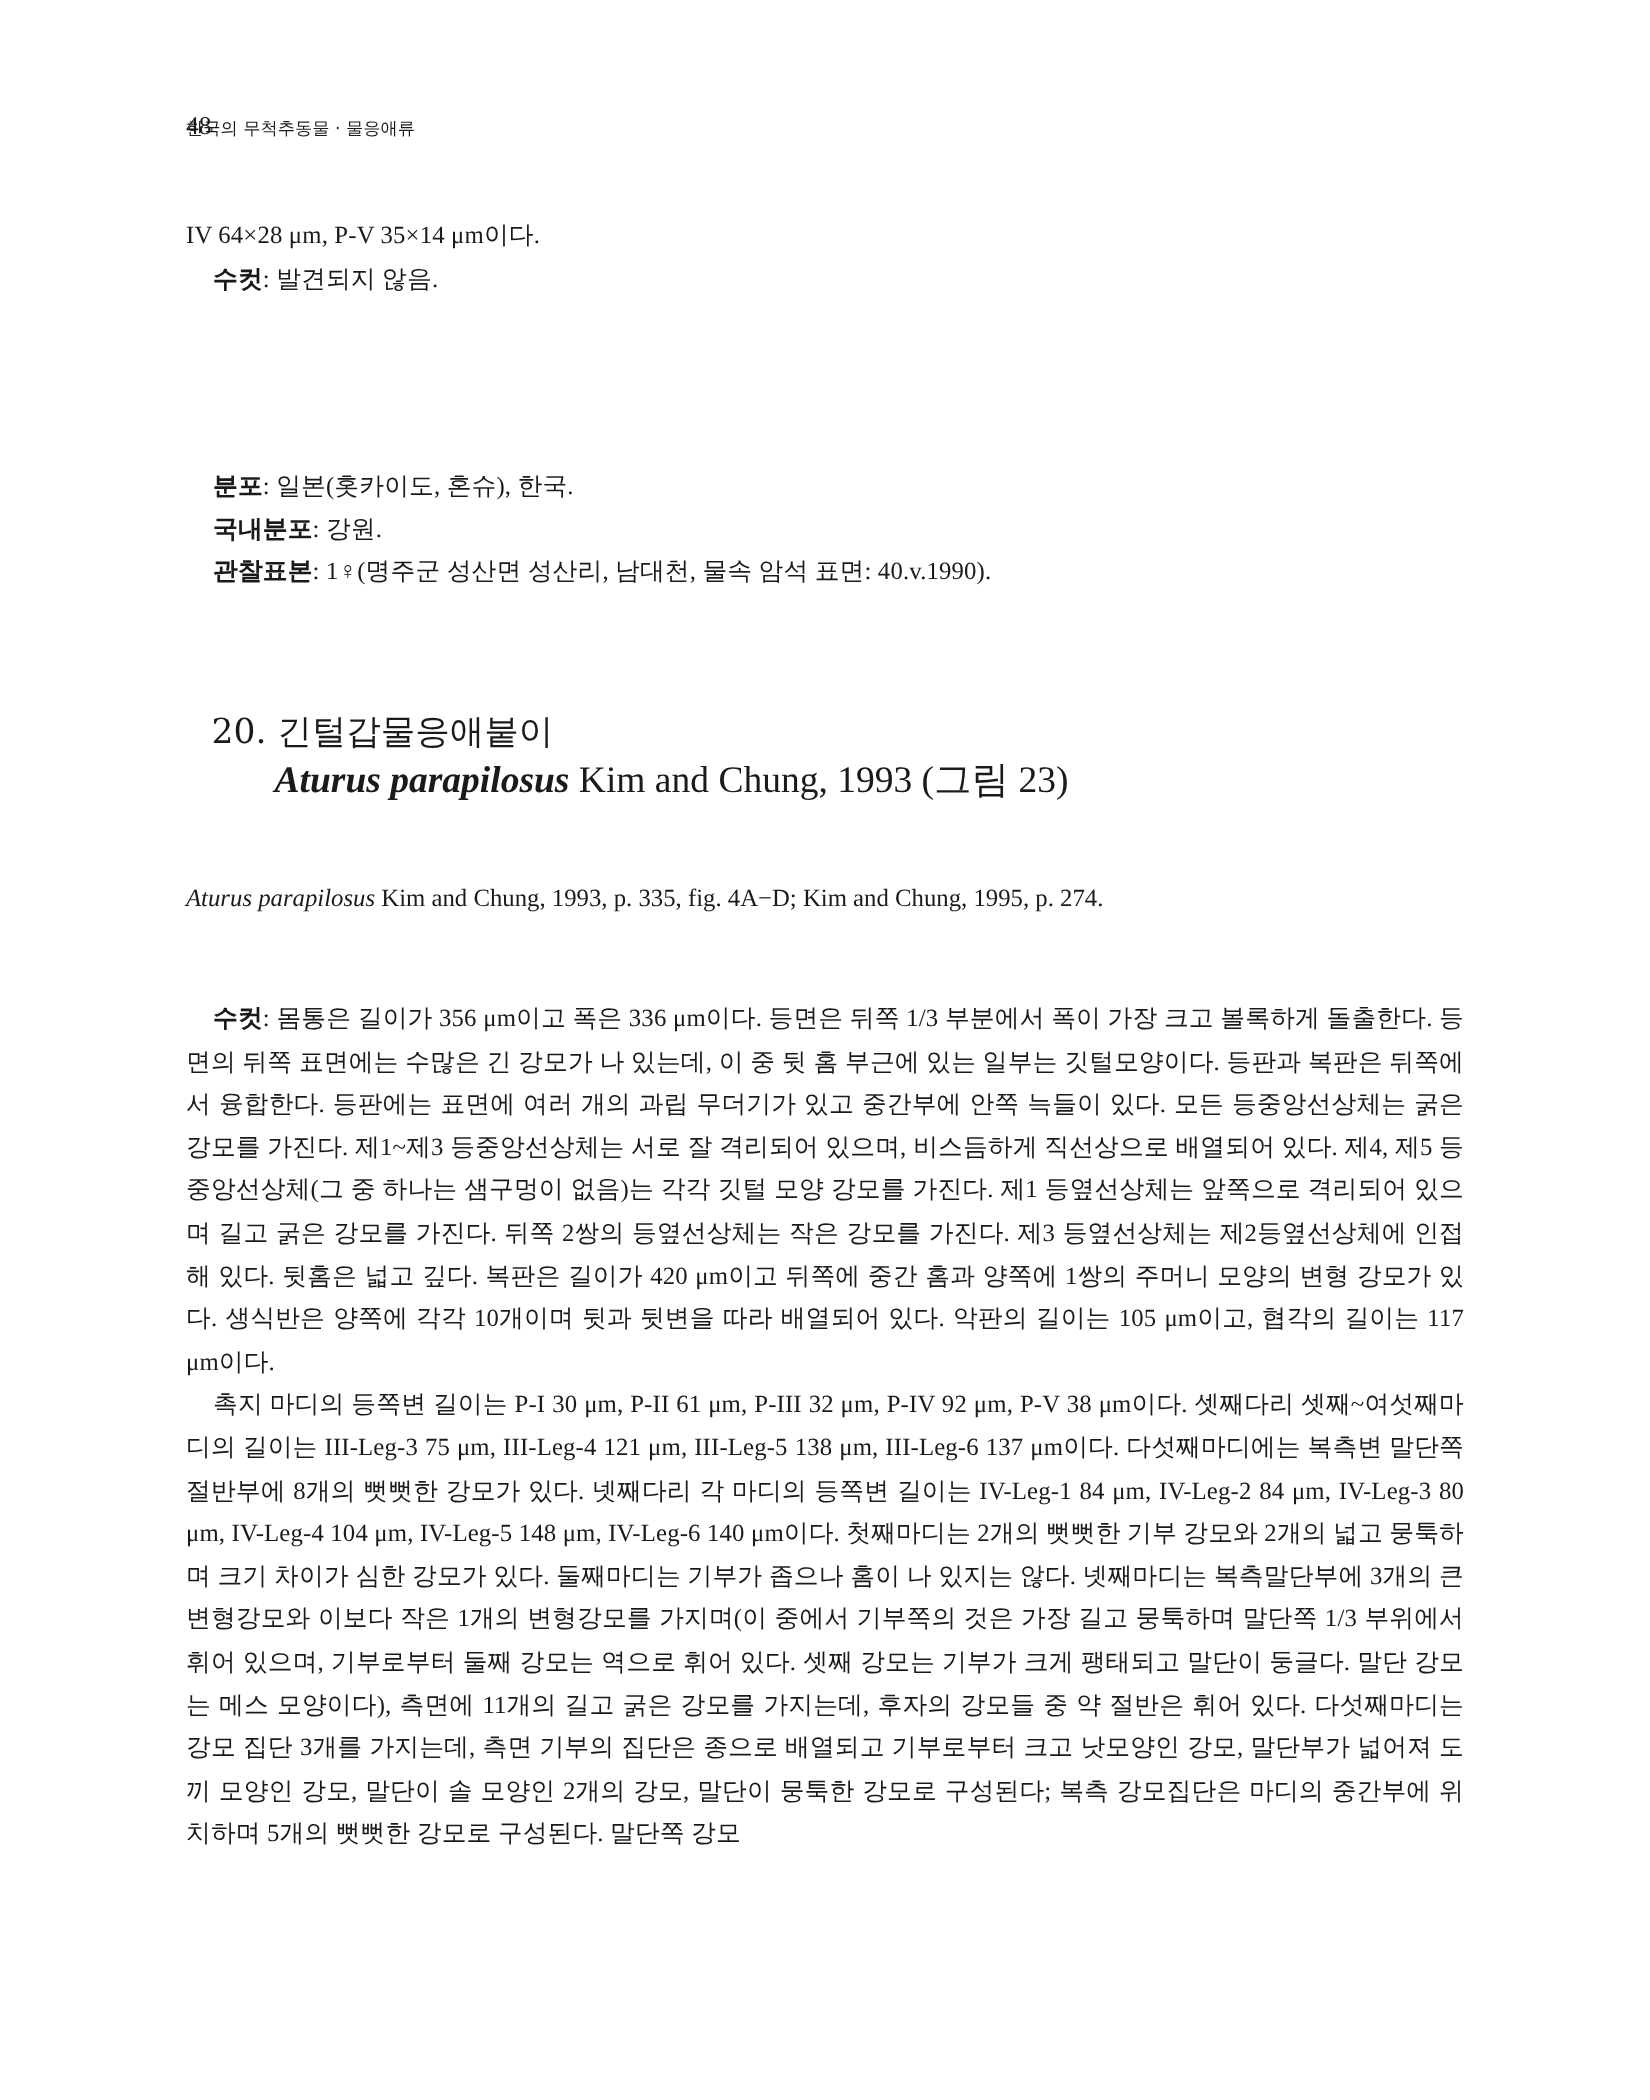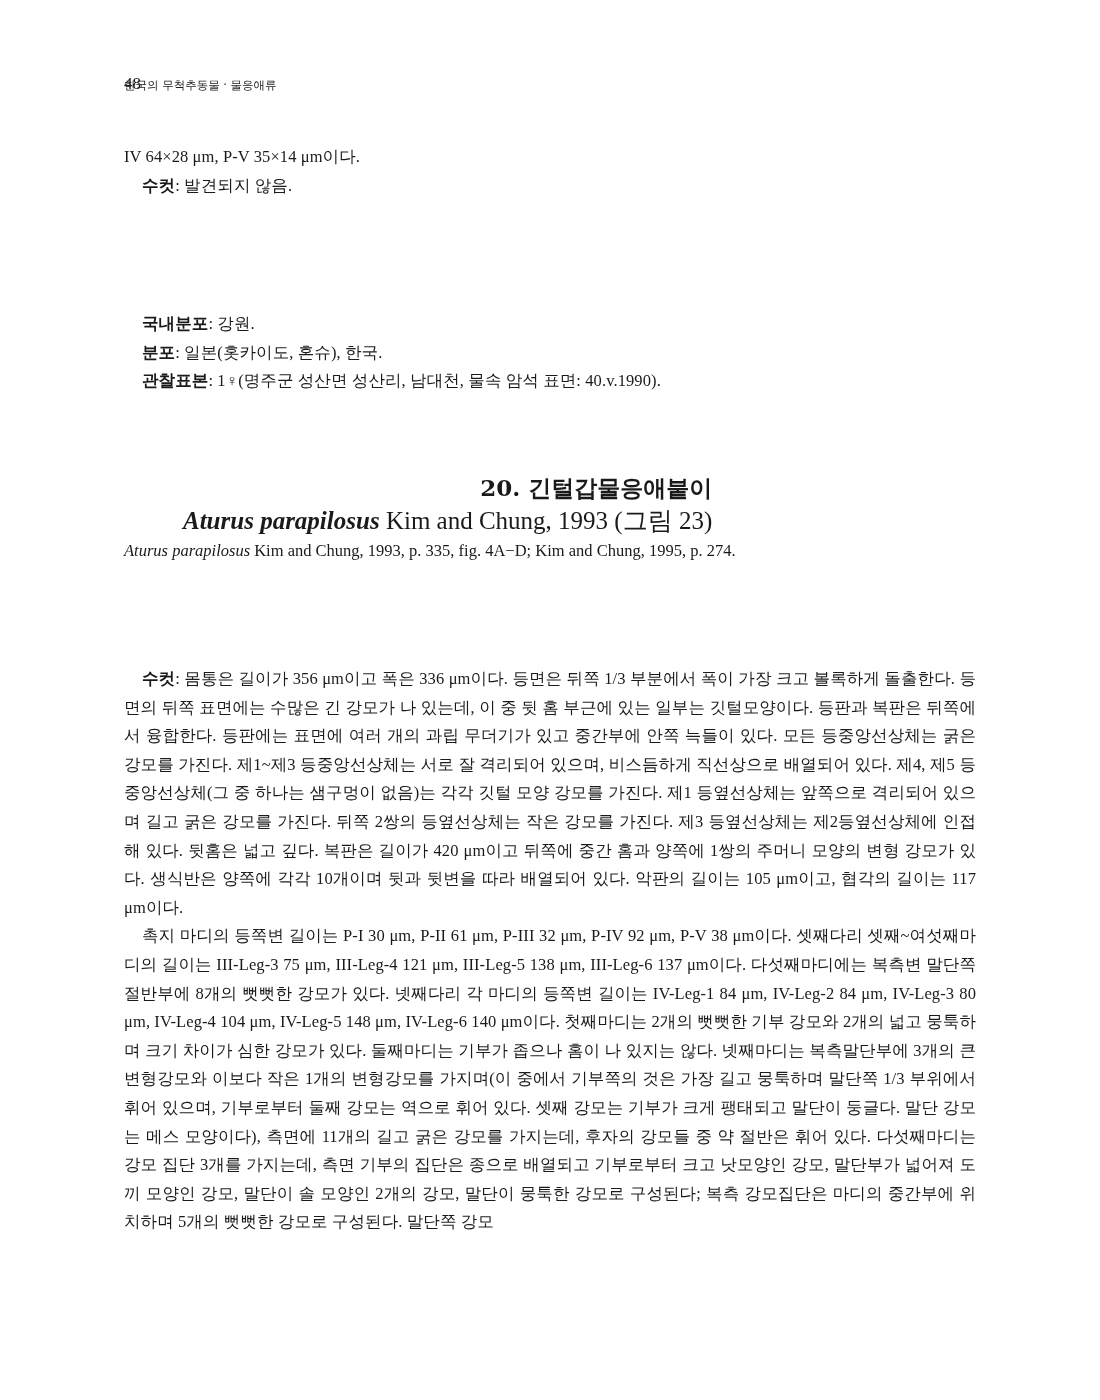--- a/index.html
+++ b/index.html
@@ -28,49 +28,49 @@
     .body-block p { margin: 0; }
     .indent { text-indent: 18px; }
     .b { font-weight: bold; }
     .lead { padding-left: 18px; }
     #block1 { top: 128px; margin-top: 15px; }
     #block2 { top: 310px; }
     .species-heading {
       position: absolute; left: 141px; top: 472px;
       font-family: "DejaVu Serif", "Liberation Serif", serif;
     }
-    .species-heading .h1 { font-size: 23px; font-weight: bold; line-height: 32px; text-align: right; }
+    .species-heading .h1 { font-size: 23px; font-weight: normal; line-height: 32px; }
     .species-heading .h2 {
       font-family: "Liberation Serif", serif; font-size: 25px; line-height: 34px;
       padding-left: 42px;
     }
     .species-heading .h2 .sci { font-style: italic; font-weight: bold; }
     #synonymy {
-      position: absolute; left: 124px; top: 537px; width: 852px;
+      position: absolute; left: 124px; top: 585px; width: 852px;
       font-family: "Liberation Serif", serif; font-size: 16.5px; line-height: 28px;
     }
     #synonymy .sci { font-style: italic; }
     #block3 { top: 625px; margin-top: 40px; }
   </style>
 </head>
 <body>
 
 <div class="page-header">
   <span class="page-number">48</span>
   <span class="running-title">한국의 무척추동물 · 물응애류</span>
 </div>
 
 <div class="body-block" id="block1">
   <p>IV 64×28 μm, P-V 35×14 μm이다.</p>
   <p class="lead"><span class="b">수컷</span><span>: 발견되지 않음.</span></p>
 </div>
 
 <div class="body-block" id="block2">
+  <p class="lead"><span class="b">분포</span><span>: 일본(홋카이도, 혼슈), 한국.</span></p>
   <p class="lead"><span class="b">국내분포</span><span>: 강원.</span></p>
-  <p class="lead"><span class="b">분포</span><span>: 일본(홋카이도, 혼슈), 한국.</span></p>
   <p class="lead"><span class="b">관찰표본</span><span>: 1♀(명주군 성산면 성산리, 남대천, 물속 암석 표면: 40.v.1990).</span></p>
 </div>
 
 <div class="species-heading">
   <div class="h1">20.  긴털갑물응애붙이</div>
   <div class="h2"><span class="sci">Aturus parapilosus</span><span> Kim and Chung, 1993 (그림 23)</span></div>
 </div>
 
 <div id="synonymy"><span class="sci">Aturus parapilosus</span><span> Kim and Chung, 1993, p. 335, fig. 4A−D; Kim and Chung, 1995, p. 274.</span></div>
 

